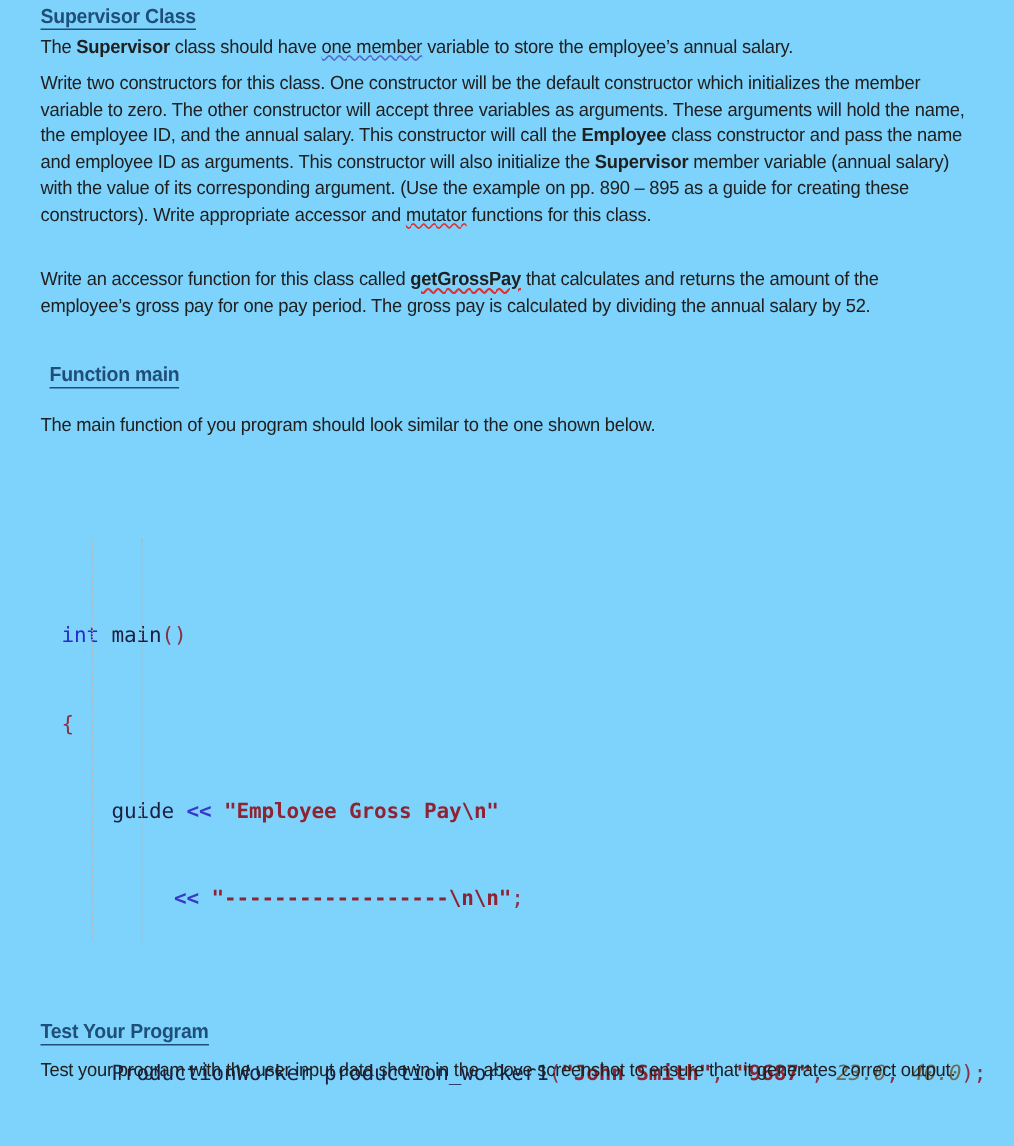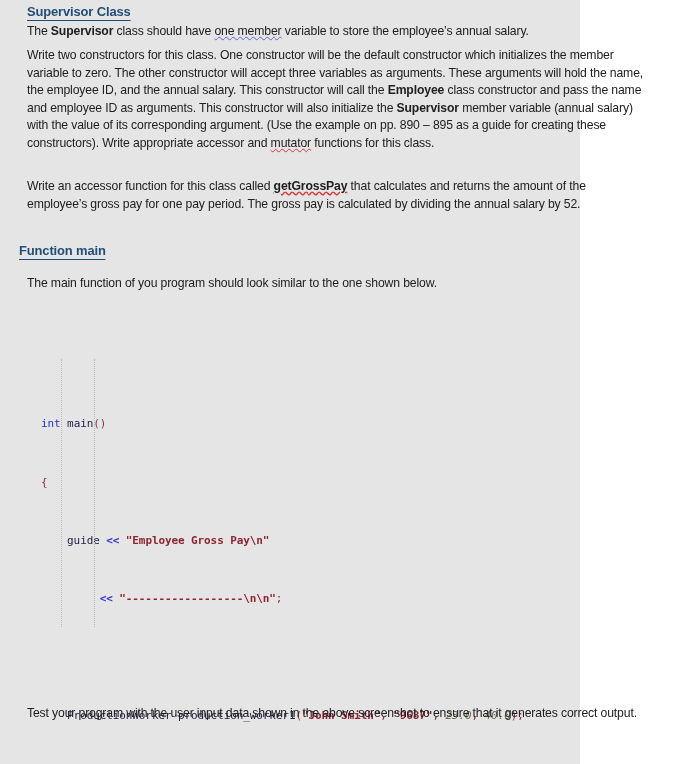--- a/index.html
+++ b/index.html
@@ -10,23 +10,23 @@
   body {
     width: 676px;
     height: 764px;
     font-family: "Liberation Sans", "DejaVu Sans", sans-serif;
     color: #1a1a1a;
     overflow: hidden;
   }
 
   .page {
     position: relative;
-    width: 580px;
+    width: 676px;
     height: 764px;
-    background: #e5e5e5;
+    background: #7dd3fc;
     box-sizing: border-box;
     padding: 0 8px 16px 27px;
   }
 
   
   .heading {
     color: #1f4e79;
     font-weight: bold;
     font-size: 13.5px;
     line-height: 15px;
@@ -68,21 +68,21 @@
     text-decoration-style: wavy;
     text-decoration-color: #5566cc;
     text-decoration-thickness: from-font;
     text-underline-offset: 1px;
   }
 
   
   .code {
     position: relative;
     font-family: "DejaVu Sans Mono", "Liberation Mono", monospace;
-    font-size: 11px;
+    font-size: 14px;
     line-height: 14.6px;
     white-space: pre;
     color: #202020;
     letter-spacing: -0.1px;
   }
   .code .ln { display: block; height: 14.6px; }
   .code .blank { display: block; height: 14.6px; }
 
   
   .kw   { color: #2a2ad0; }            
@@ -109,21 +109,21 @@
   <div class="heading-wrap" style="position:absolute; left:27px; top:2px;">
     <span class="heading">Supervisor Class</span>
   </div>
 
   <p class="para" style="position:absolute; left:27px; top:23px; width:630px;"><span>The </span><b>Supervisor</b><span> class should have </span><span class="sp-blue">one member</span><span> variable to store the employee’s annual salary.</span></p>
 
   <p class="para" style="position:absolute; left:27px; top:47px; width:638px;"><span>Write two constructors for this class. One constructor will be the default constructor which initializes the member variable to zero. The other constructor will accept three variables as arguments. These arguments will hold the name, the employee ID, and the annual salary. This constructor will call the </span><b>Employee</b><span> class constructor and pass the name and employee ID as arguments. This constructor will also initialize the </span><b>Supervisor</b><span> member variable (annual salary) with the value of its corresponding argument. (Use the example on pp. 890 – 895 as a guide for creating these constructors). Write appropriate accessor and </span><span class="sp">mutator</span><span> functions for this class.</span></p>
 
   <p class="para" style="position:absolute; left:27px; top:178px; width:638px;"><span>Write an accessor function for this class called </span><b class="sp">getGrossPay</b><span> that calculates and returns the amount of the employee’s gross pay for one pay period. The gross pay is calculated by dividing the annual salary by 52.</span></p>
 
-  <div class="heading-wrap" style="position:absolute; left:19px; top:241px;">
+  <div class="heading-wrap" style="position:absolute; left:33px; top:241px;">
     <span class="heading">Function main</span>
   </div>
 
   <p class="para" style="position:absolute; left:27px; top:275px; width:638px;"><span>The main function of you program should look similar to the one shown below.</span></p>
 
   <div class="code" style="position:absolute; left:41px; top:315px; width:620px; height:320px;">
 
     
     <span class="guide" style="left:20px; top:44px; height:268px;"></span>
     <span class="guide" style="left:53px; top:44px; height:268px;"></span>
@@ -166,16 +166,19 @@
 
     
 
     
 
     
 
     
   </div>
 
+  <div class="heading-wrap" style="position:absolute; left:27px; top:679px;">
+    <span class="heading">Test Your Program</span>
+  </div>
 
   <p class="para" style="position:absolute; left:27px; top:705px; width:638px;"><span>Test your program with the user input data shown in the above screenshot to ensure that it generates correct output.</span></p>
 
 </div>
 
 </body></html>

